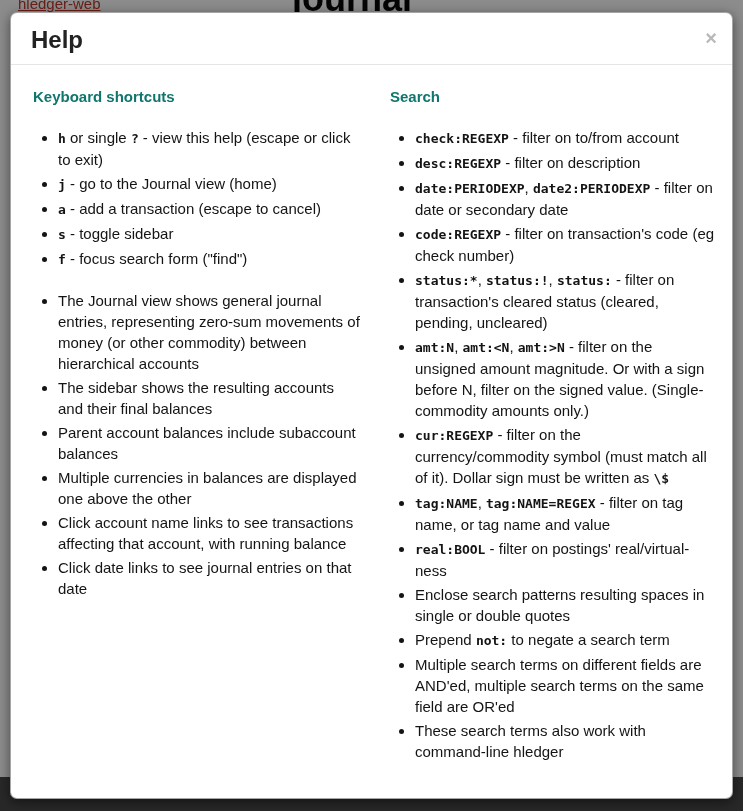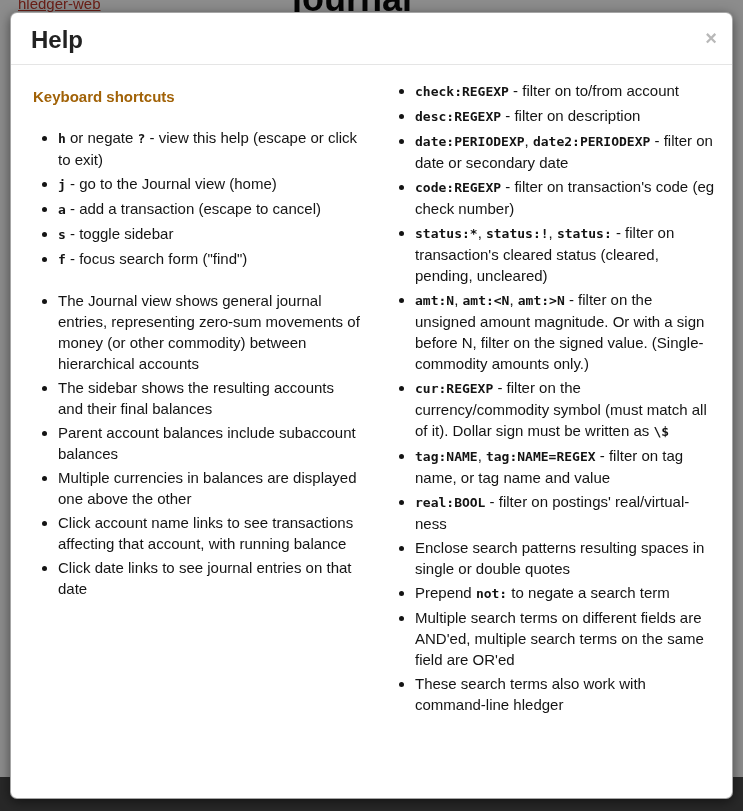--- a/index.html
+++ b/index.html
@@ -40,21 +40,21 @@
   }
   .modal-title { font-size:24px; font-weight:bold; color:#222; line-height:1.2; }
   .close-btn {
     font-size:20px; font-weight:bold; color:#b8b8b8; line-height:1;
     cursor:pointer; margin-top:2px;
   }
   .modal-body { padding:15px 15px 15px 20px; display:flex; flex:1; overflow:hidden; }
   .col { width:50%; }
   .col-left  { padding-right:14px; }
   .col-right { padding-left:14px; }
-  .section-heading { font-size:15px; font-weight:bold; margin:8px 0 22px 2px; color:#a16207; }
+  .section-heading { font-size:15px; font-weight:bold; margin:8px 0 22px 2px; color:#0f766e; }
   ul.help-list { list-style:disc; padding-left:27px; margin:0 0 20px 0; }
   ul.help-list li { font-size:15px; line-height:21px; margin-bottom:3px; color:#141414; }
   code {
     font-family:"DejaVu Sans Mono", monospace;
     font-weight:bold; font-size:13px; color:#141414;
   }
 </style>
 </head>
 <body>
 
@@ -68,36 +68,37 @@
 
 <div class="modal">
   <div class="modal-header">
     <h2 class="modal-title">Help</h2>
     <span class="close-btn">×</span>
   </div>
   <div class="modal-body">
     <div class="col col-left">
       <h3 class="section-heading">Keyboard shortcuts</h3>
       <ul class="help-list">
-          <li><code>h</code><span> or negate </span><code>?</code><span> - view this help (escape or click to exit)</span></li>
+          <li><code>h</code><span> or single </span><code>?</code><span> - view this help (escape or click to exit)</span></li>
           <li><code>j</code><span> - go to the Journal view (home)</span></li>
           <li><code>a</code><span> - add a transaction (escape to cancel)</span></li>
           <li><code>s</code><span> - toggle sidebar</span></li>
           <li><code>f</code><span> - focus search form ("find")</span></li>
         </ul>
       <ul class="help-list">
           <li><span>The Journal view shows general journal entries, representing zero-sum movements of money (or other commodity) between hierarchical accounts</span></li>
           <li><span>The sidebar shows the resulting accounts and their final balances</span></li>
           <li><span>Parent account balances include subaccount balances</span></li>
           <li><span>Multiple currencies in balances are displayed one above the other</span></li>
           <li><span>Click account name links to see transactions affecting that account, with running balance</span></li>
           <li><span>Click date links to see journal entries on that date</span></li>
         </ul>
     </div>
     <div class="col col-right">
+      <h3 class="section-heading">Search</h3>
       <ul class="help-list">
           <li><code>check:REGEXP</code><span> - filter on to/from account</span></li>
           <li><code>desc:REGEXP</code><span> - filter on description</span></li>
           <li><code>date:PERIODEXP</code><span>, </span><code>date2:PERIODEXP</code><span> - filter on date or secondary date</span></li>
           <li><code>code:REGEXP</code><span> - filter on transaction's code (eg check number)</span></li>
           <li><code>status:*</code><span>, </span><code>status:!</code><span>, </span><code>status:</code><span> - filter on transaction's cleared status (cleared, pending, uncleared)</span></li>
           <li><code>amt:N</code><span>, </span><code>amt:&lt;N</code><span>, </span><code>amt:&gt;N</code><span> - filter on the unsigned amount magnitude. Or with a sign before N, filter on the signed value. (Single-commodity amounts only.)</span></li>
           <li><code>cur:REGEXP</code><span> - filter on the currency/commodity symbol (must match all of it). Dollar sign must be written as </span><code>\$</code></li>
           <li><code>tag:NAME</code><span>, </span><code>tag:NAME=REGEX</code><span> - filter on tag name, or tag name and value</span></li>
           <li><code>real:BOOL</code><span> - filter on postings' real/virtual-ness</span></li>

